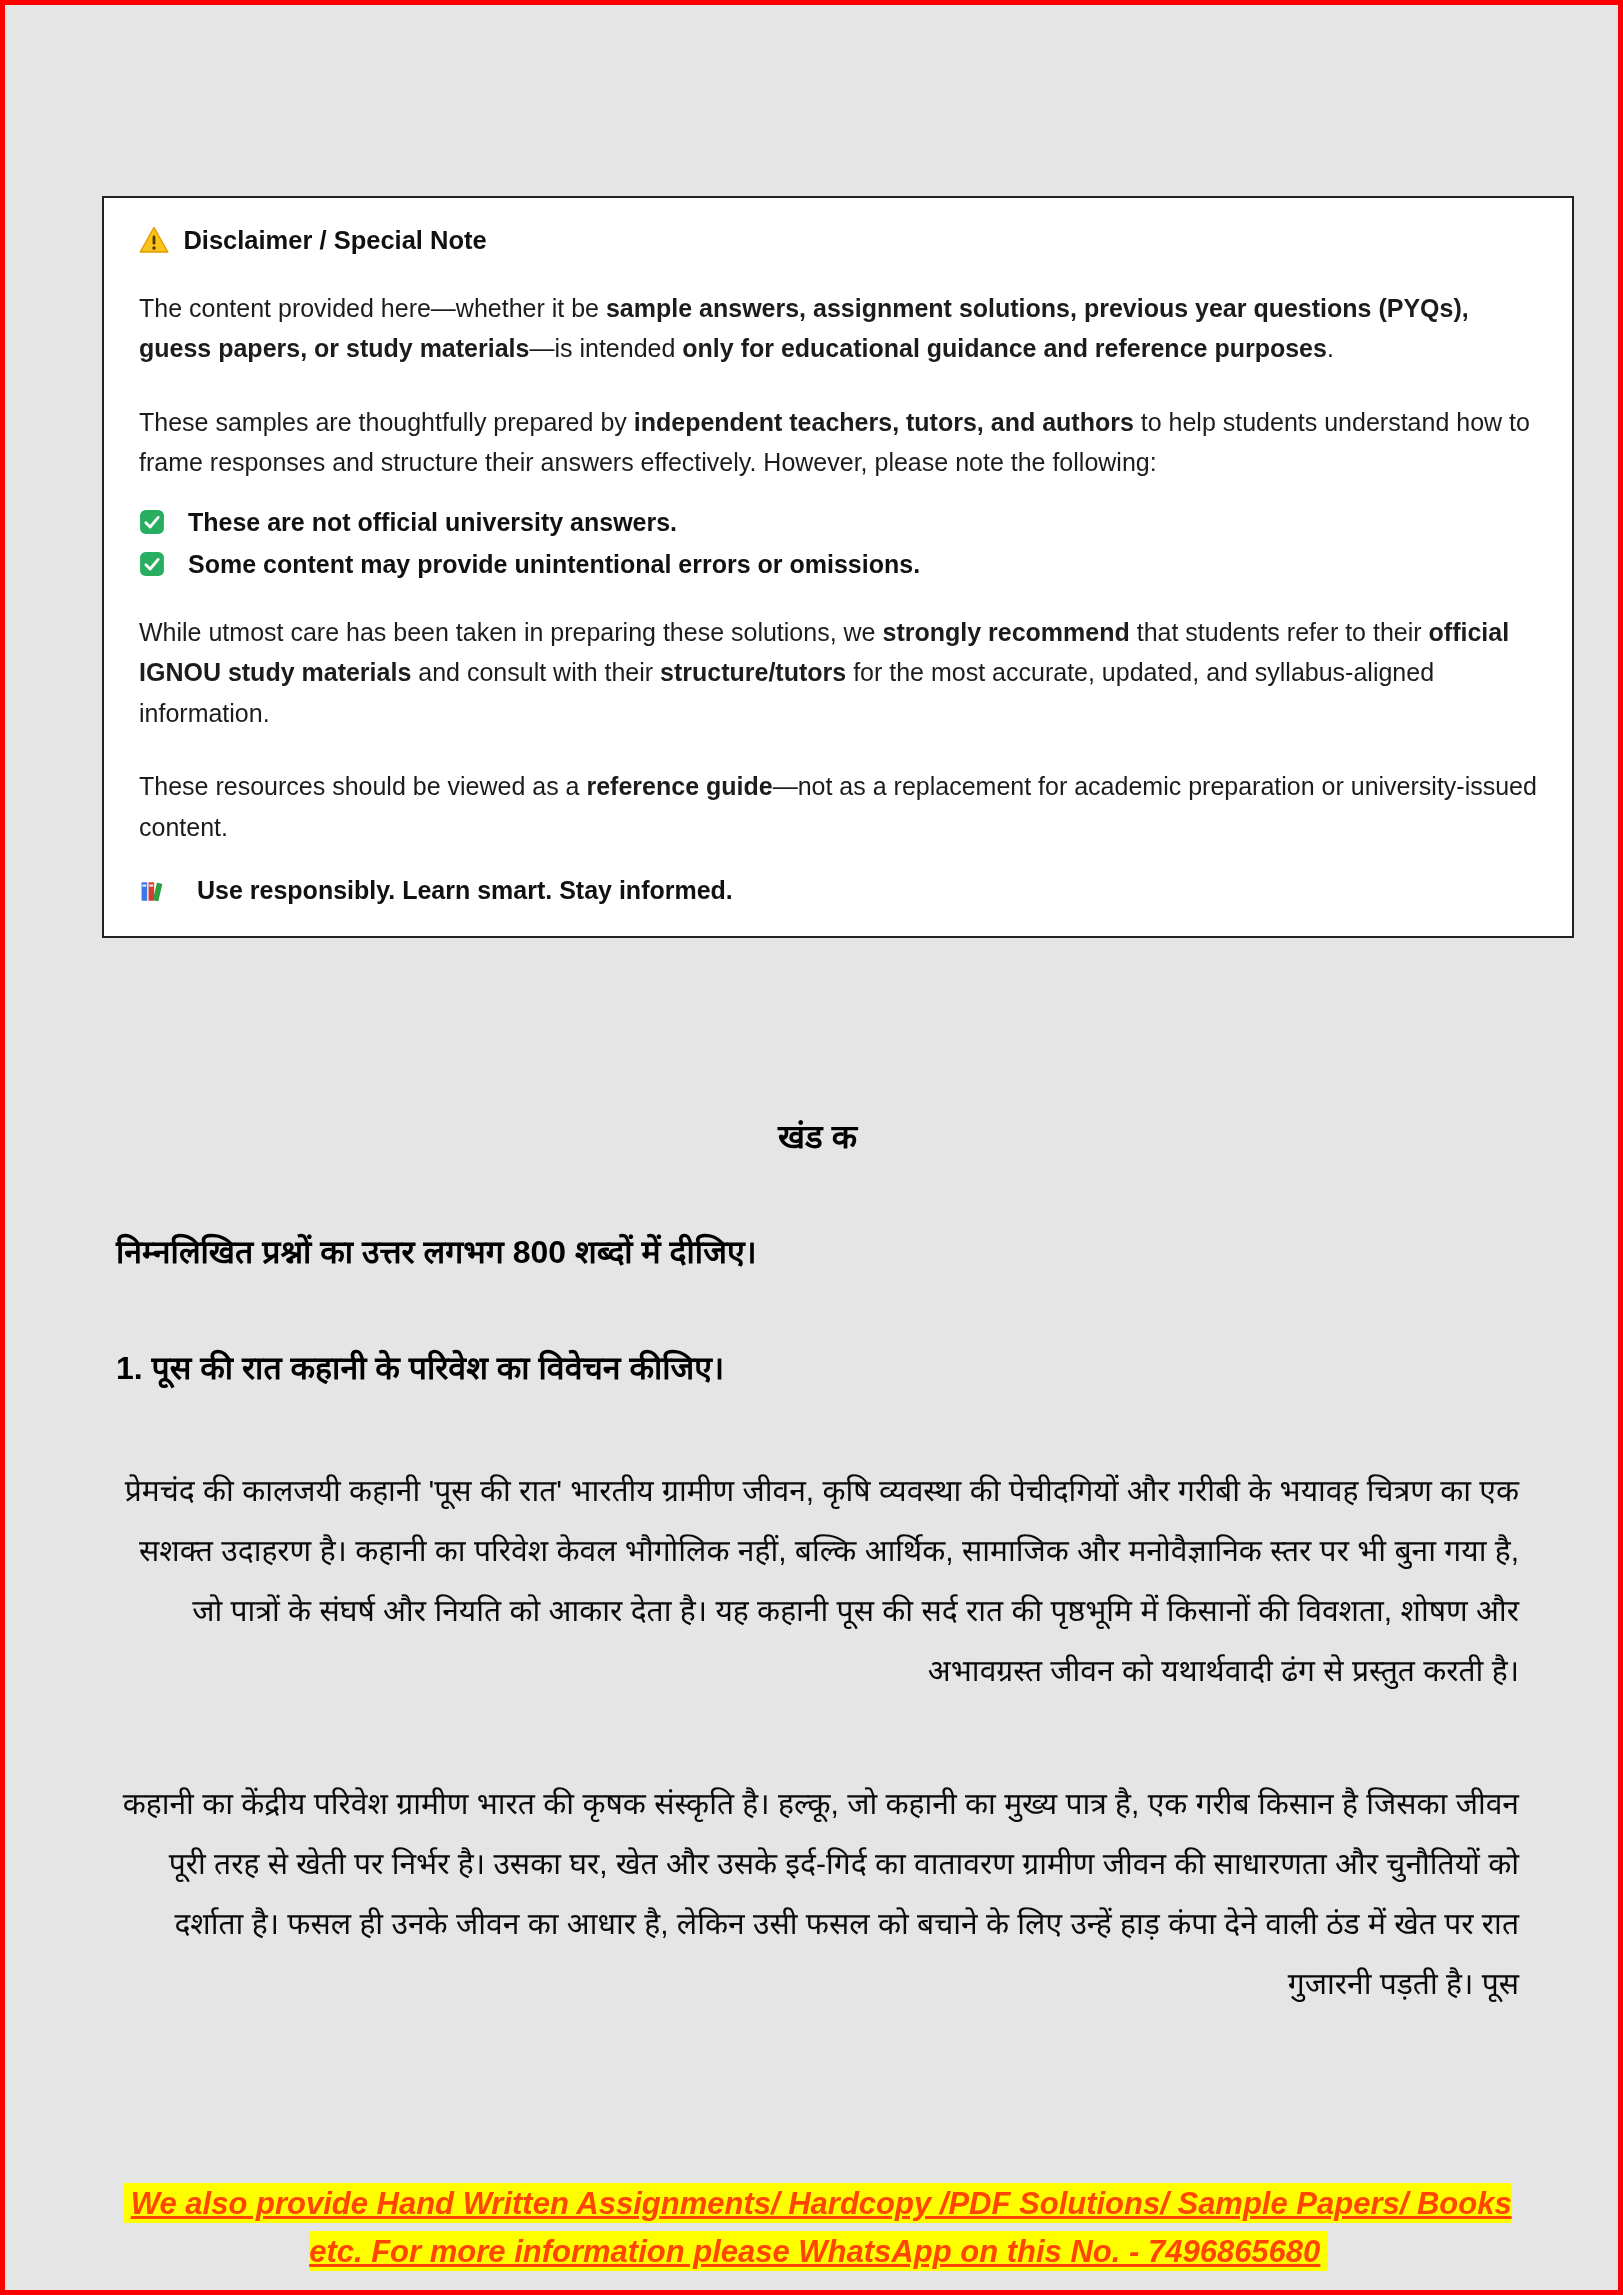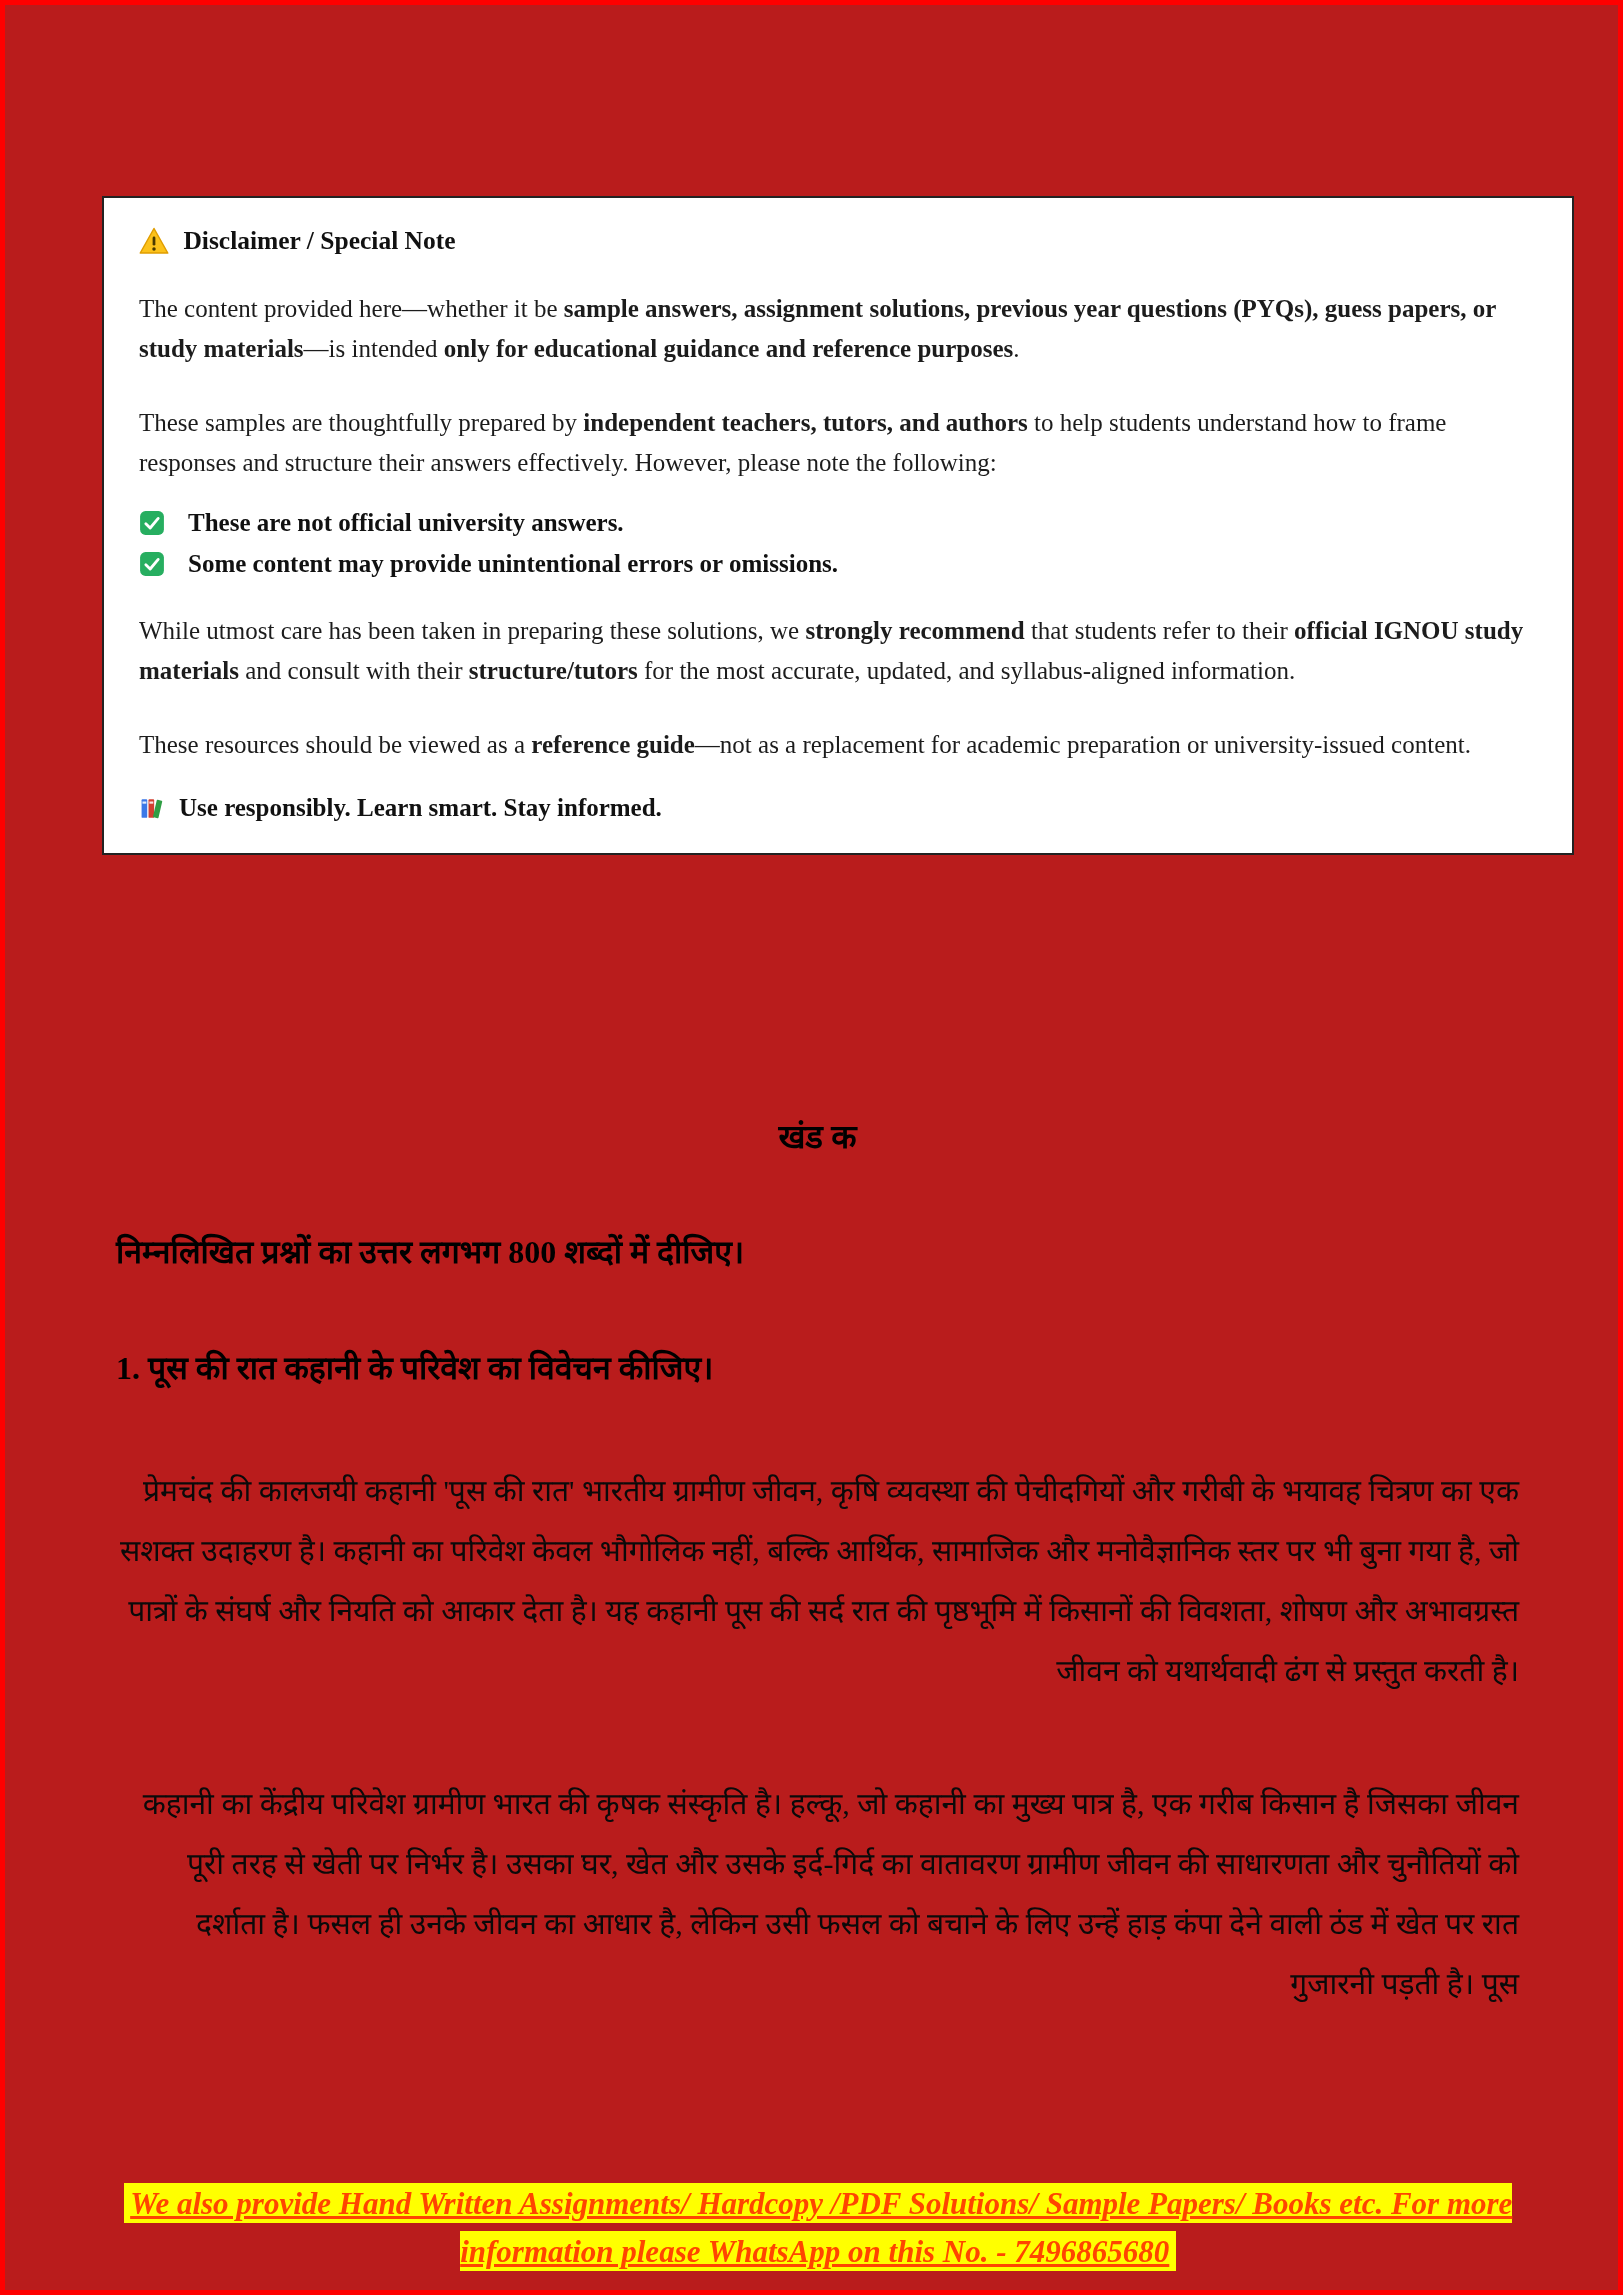--- a/index.html
+++ b/index.html
@@ -1,23 +1,23 @@
 <!DOCTYPE html>
 <html style="font-size:10.5px"><head>
 <meta charset="utf-8">
 <style>
   * { box-sizing: border-box; }
   html, body { margin: 0; padding: 0; background: #ffffff; }
   .page {
     position: relative;
     width: 1623px;
     height: 2295px;
-    background: #b91c1c;
+    background: #e5e5e5;
     border: 5.9px solid #ff0000;
-    font-family: Liberation Serif, serif;
+    font-family: Liberation Sans, sans-serif;
     color: #1a1a1a;
     overflow: hidden;
   }
 
   
   .disclaimer-box {
     position: absolute;
     left: 97px;
     top: 191px;
     width: 1472px;
@@ -47,21 +47,21 @@
     gap: 23px;
     margin: 13px 0;
     font-size: 25px;
     font-weight: bold;
     color: #111111;
   }
   .bullet-row .icon-wrap { flex: 0 0 auto; display: flex; }
   .closing-row {
     display: flex;
     align-items: center;
-    gap: 11px;
+    gap: 29px;
     margin-top: 29px;
     font-size: 25px;
     font-weight: bold;
     color: #111111;
   }
   .icon-wrap svg { display: block; }
 
   
   .content {
     position: absolute;

